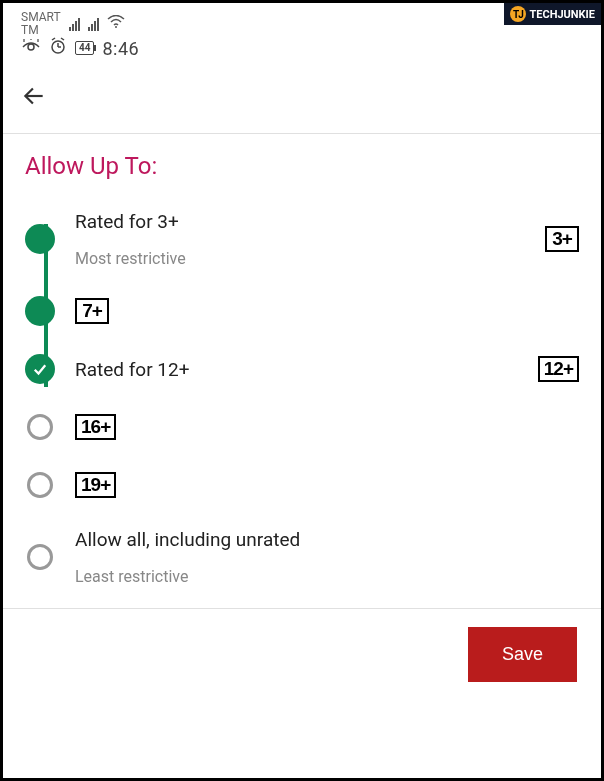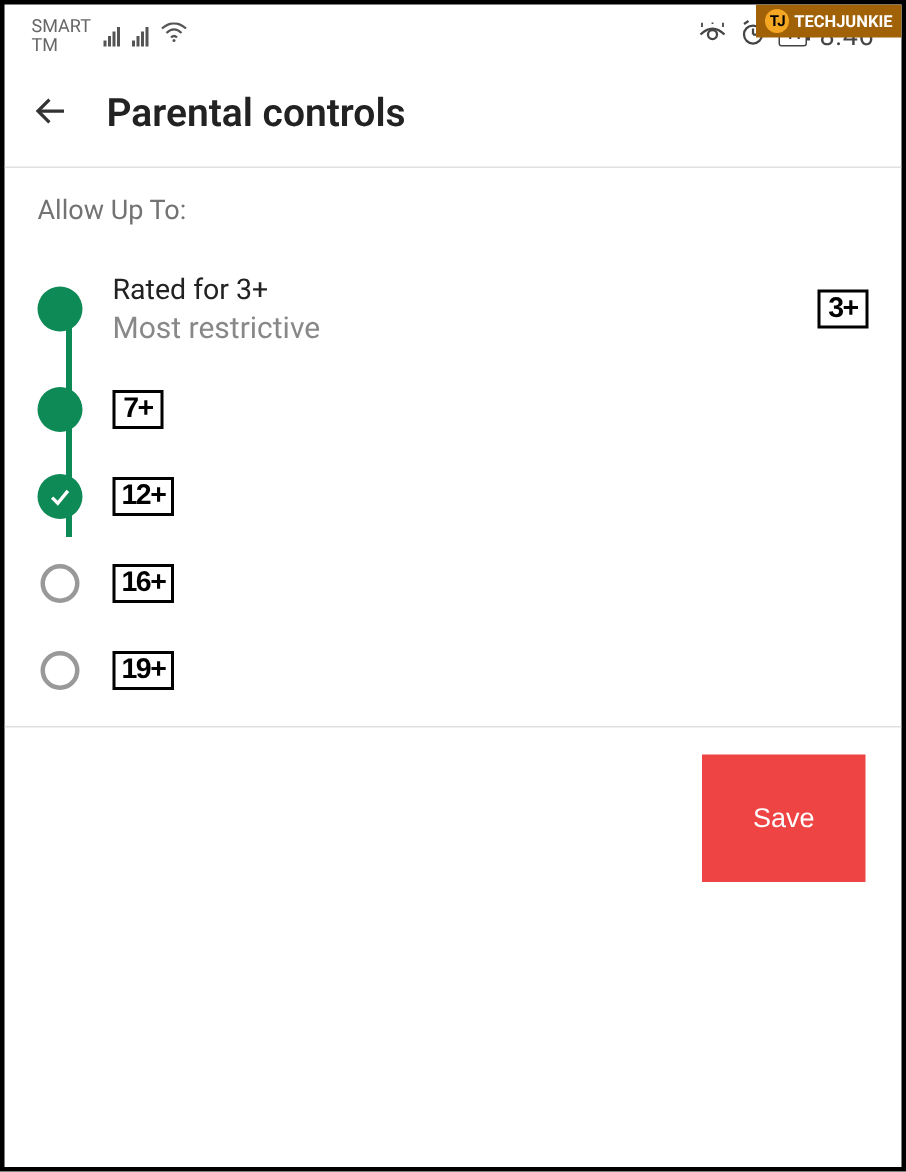--- a/index.html
+++ b/index.html
@@ -9,21 +9,21 @@
     width: 604px;
     height: 781px;
     position: relative;
     border: 3px solid #000;
     overflow: hidden;
   }
   .watermark {
     position: absolute;
     top: 0;
     right: 0;
-    background: #a16207;
+    background: #0f172a;
     color: #fff;
     font-size: 11px;
     font-weight: bold;
     padding: 3px 6px;
     display: flex;
     align-items: center;
     gap: 3px;
     z-index: 100;
   }
   .watermark .circ {
@@ -36,20 +36,21 @@
     align-items: center;
     justify-content: center;
     font-size: 10px;
   }
   .statusbar {
     display: flex;
     justify-content: space-between;
     padding: 8px 18px 4px 18px;
     font-size: 13px;
     color: #555;
+    flex-direction: column;
   }
   .status-left { display: flex; align-items: center; gap: 8px; }
   .carrier { font-size: 12px; line-height: 1.1; color: #666; }
   .status-right { display: flex; align-items: center; gap: 8px; font-size: 15px; color: #444; }
   .signal {
     display: inline-flex; align-items: flex-end; gap: 1px; height: 14px;
   }
   .signal span { width: 2px; background: #555; display: inline-block; }
   .signal span:nth-child(1){height:4px;}
   .signal span:nth-child(2){height:7px;}
@@ -66,21 +67,21 @@
   }
   .clock { font-size: 18px; color: #444; letter-spacing: 0.5px;}
   .appbar {
     display: flex; align-items: center; gap: 24px;
     padding: 20px 18px 20px 18px;
   }
   .back-arrow svg { width: 26px; height: 26px; stroke: #333; }
   .title { font-size: 26px; font-weight: 600; color: #222; }
   .divider { height: 1px; background: #e0e0e0; }
   .section-label {
-    font-size: 18px; color: #737373; padding: 18px 22px 10px 22px;
+    font-size: 24px; color: #be185d; padding: 18px 22px 10px 22px;
   }
   .options { padding: 6px 0 0 0; position: relative; }
   .line-connector {
     position: absolute;
     left: 41px;
     top: 34px;
     width: 4px;
     height: 163px;
     background: #0d8a55;
     z-index: 0;
@@ -95,40 +96,40 @@
   .radio {
     width: 30px; height: 30px; border-radius: 50%; flex-shrink: 0;
     display: flex; align-items: center; justify-content: center;
   }
   .radio.filled { background: #0d8a55; }
   .radio.checked { background: #0d8a55; }
   .radio.checked svg { width: 18px; height: 18px; stroke: #fff; stroke-width: 3; fill: none; }
   .radio.empty { border: 3px solid #999; background: #fff; width: 26px; height: 26px; margin: 2px; }
   .option-text { flex: 1; }
   .option-title { font-size: 19px; color: #222; }
-  .option-sub { font-size: 20px; color: #888; margin-top: 2px; }
+  .option-sub { font-size: 16px; color: #888; margin-top: 16px; }
   .badge {
     border: 2.5px solid #000;
     padding: 0 4px;
     font-size: 19px;
     font-weight: 900;
     color: #000;
     min-width: 34px;
     text-align: center;
     letter-spacing: -1px;
     font-family: Arial, sans-serif;
   }
   .bottom-divider { height: 1px; background: #e0e0e0; margin-top: 8px; }
   .footer {
     display: flex; justify-content: flex-end;
     padding: 18px 24px;
   }
   .save-btn {
-    background: #ef4444; color: #fff; border: none;
-    font-size: 18px; padding: 32px 34px; cursor: pointer;
+    background: #b91c1c; color: #fff; border: none;
+    font-size: 18px; padding: 17px 34px; cursor: pointer;
   }
 </style>
 </head>
 <body>
 
 <div class="watermark">
   <span class="circ">TJ</span>
   <span>TECHJUNKIE</span>
 </div>
 
@@ -183,21 +184,20 @@
   </div>
 </div>
 
 <div class="appbar">
   <span class="back-arrow">
     <svg viewBox="0 0 24 24" fill="none">
         <line x1="4" y1="12" x2="20" y2="12" stroke-width="2"></line>
         <polyline points="11,5 4,12 11,19" stroke-width="2" fill="none"></polyline>
       </svg>
   </span>
-  <div class="title">Parental controls</div>
 </div>
 
 <div class="divider"></div>
 
 <div class="section-label">Allow Up To:</div>
 
 <div class="options">
   <div class="line-connector"></div>
 
   <div class="option">
@@ -213,32 +213,42 @@
     <div class="radio filled"></div>
     <div class="badge">7+</div>
   </div>
 
   <div class="option">
     <div class="radio checked">
       <svg viewBox="0 0 24 24">
           <polyline points="5,13 10,18 19,7"></polyline>
         </svg>
     </div>
+    <div class="option-text">
+      <div class="option-title">Rated for 12+</div>
+    </div>
     <div class="badge">12+</div>
   </div>
 
   <div class="option">
     <div class="radio empty"></div>
     <div class="badge">16+</div>
   </div>
 
   <div class="option">
     <div class="radio empty"></div>
     <div class="badge">19+</div>
   </div>
 
+  <div class="option">
+    <div class="radio empty"></div>
+    <div class="option-text">
+      <div class="option-title">Allow all, including unrated</div>
+      <div class="option-sub">Least restrictive</div>
+    </div>
+  </div>
 </div>
 
 <div class="bottom-divider"></div>
 
 <div class="footer">
   <button class="save-btn">Save</button>
 </div>
 
 </body></html>

